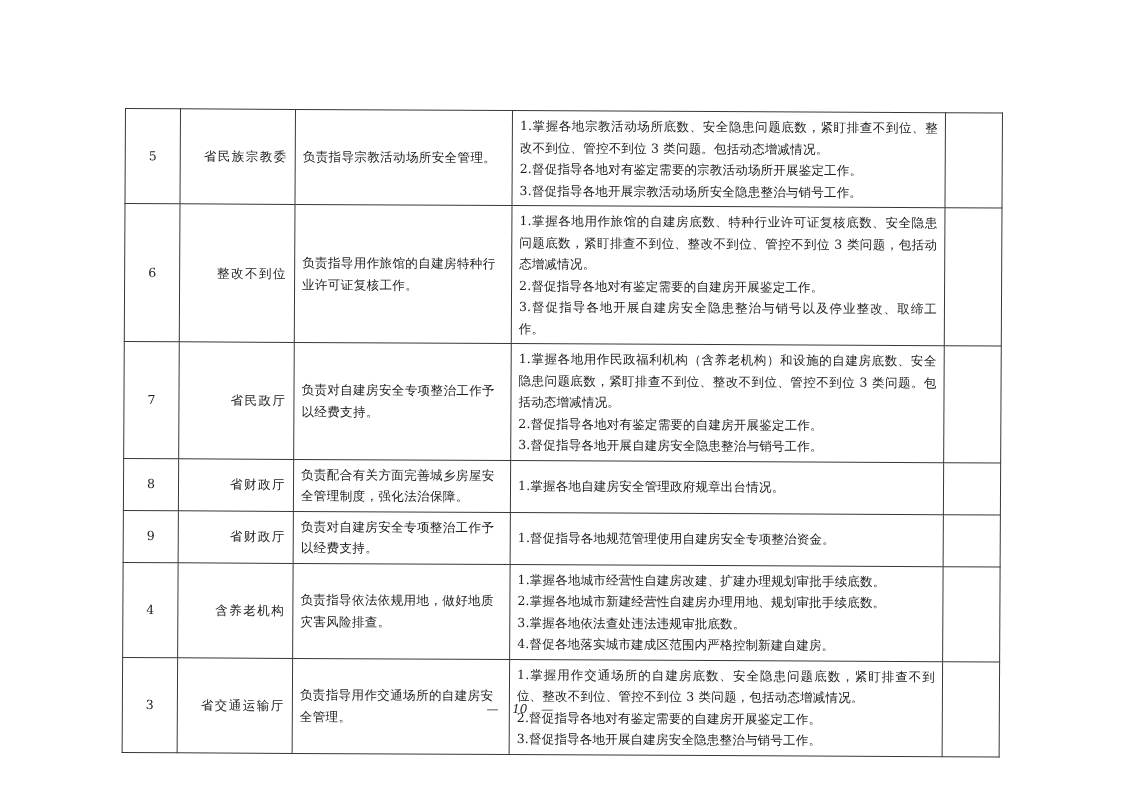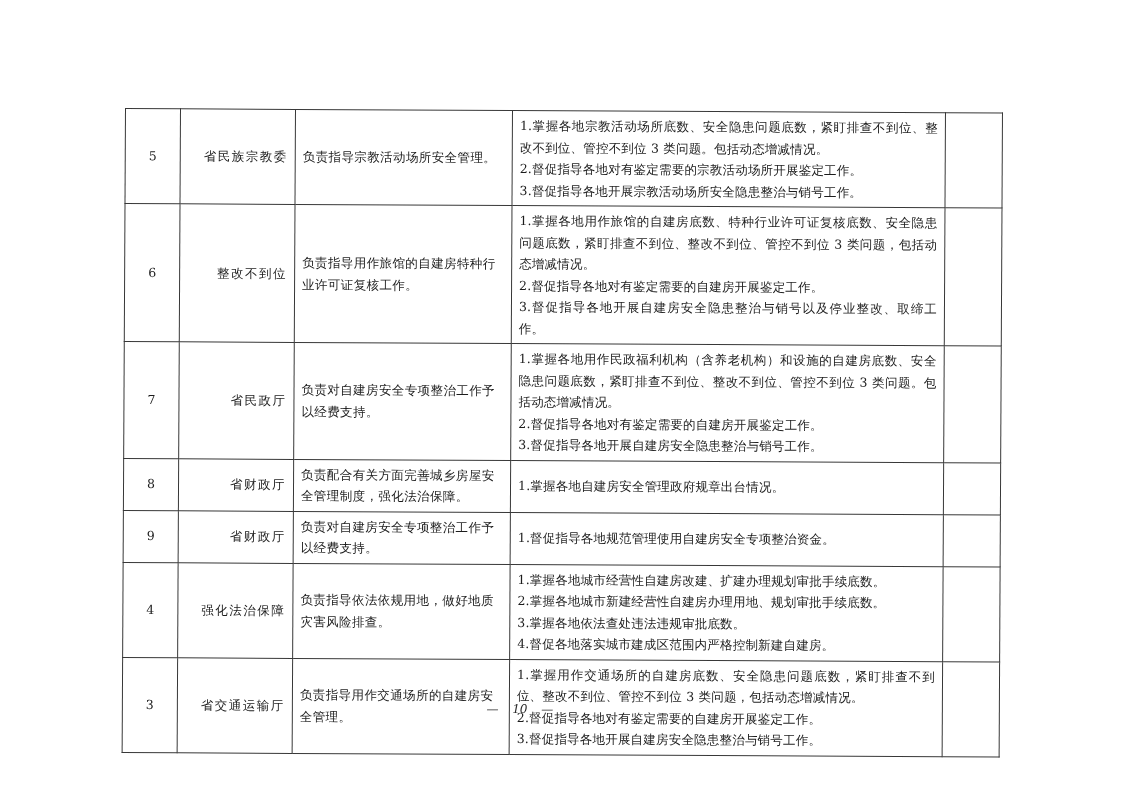--- a/index.html
+++ b/index.html
@@ -137,21 +137,21 @@
           <td class="c-no">9</td>
           <td class="c-dept">省财政厅</td>
           <td class="c-resp">负责对自建房安全专项整治工作予以经费支持。</td>
           <td class="c-tasks">
             <div class="task">1.督促指导各地规范管理使用自建房安全专项整治资金。</div>
           </td>
           <td class="c-blank"></td>
         </tr>
         <tr>
           <td class="c-no">4</td>
-          <td class="c-dept">强化法治保障</td>
+          <td class="c-dept">含养老机构</td>
           <td class="c-resp">负责指导依法依规用地，做好地质灾害风险排查。</td>
           <td class="c-tasks">
             <div class="task">1.掌握各地城市经营性自建房改建、扩建办理规划审批手续底数。</div>
             <div class="task">2.掌握各地城市新建经营性自建房办理用地、规划审批手续底数。</div>
             <div class="task">3.掌握各地依法查处违法违规审批底数。</div>
             <div class="task">4.督促各地落实城市建成区范围内严格控制新建自建房。</div>
           </td>
           <td class="c-blank"></td>
         </tr>
         <tr>

